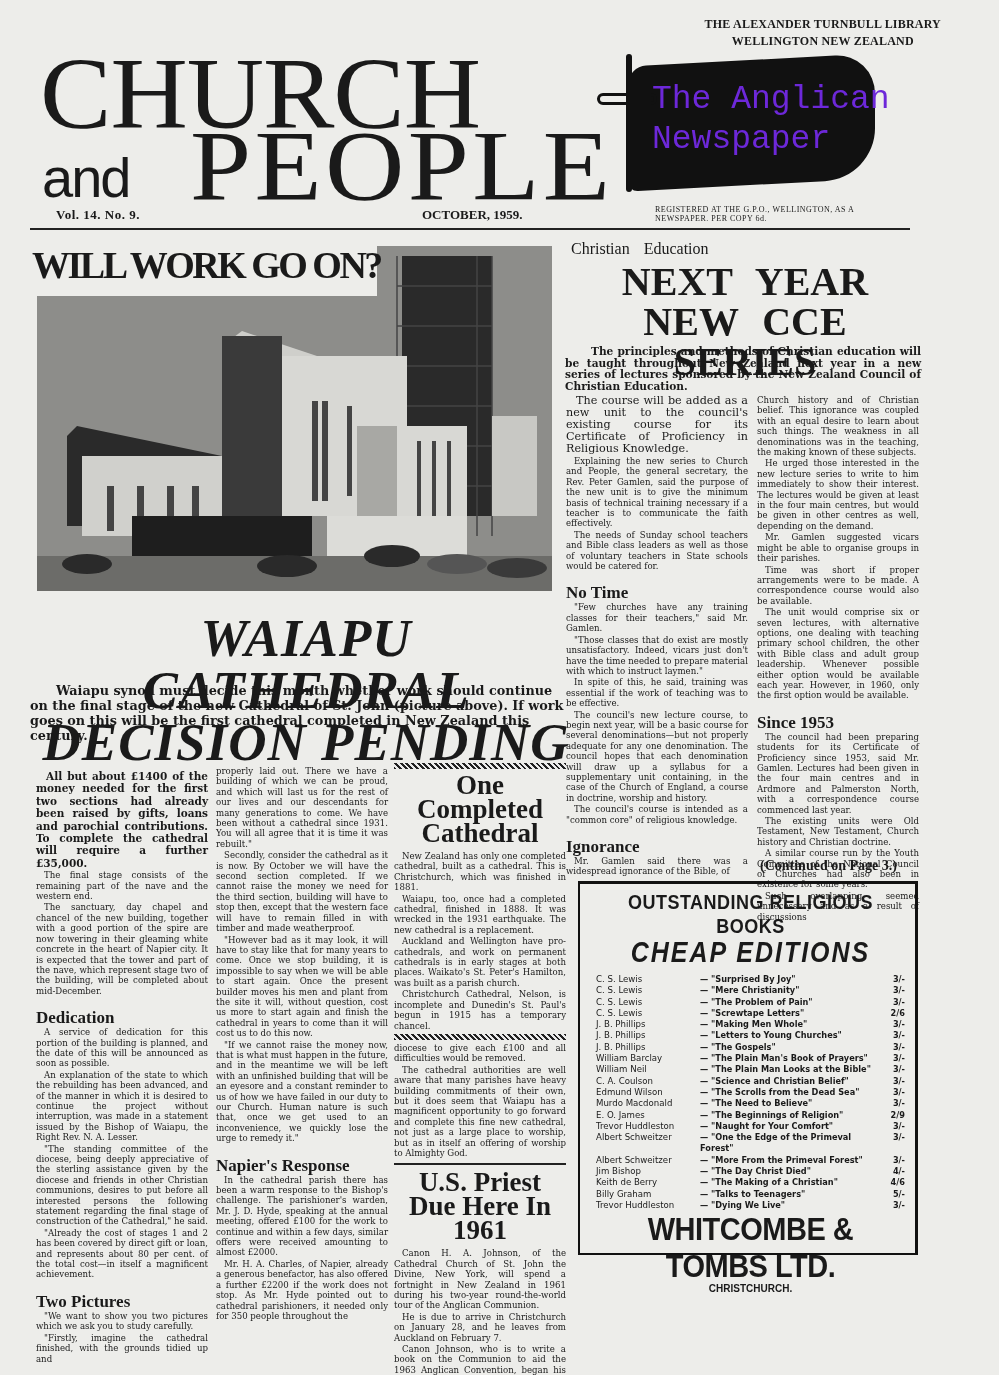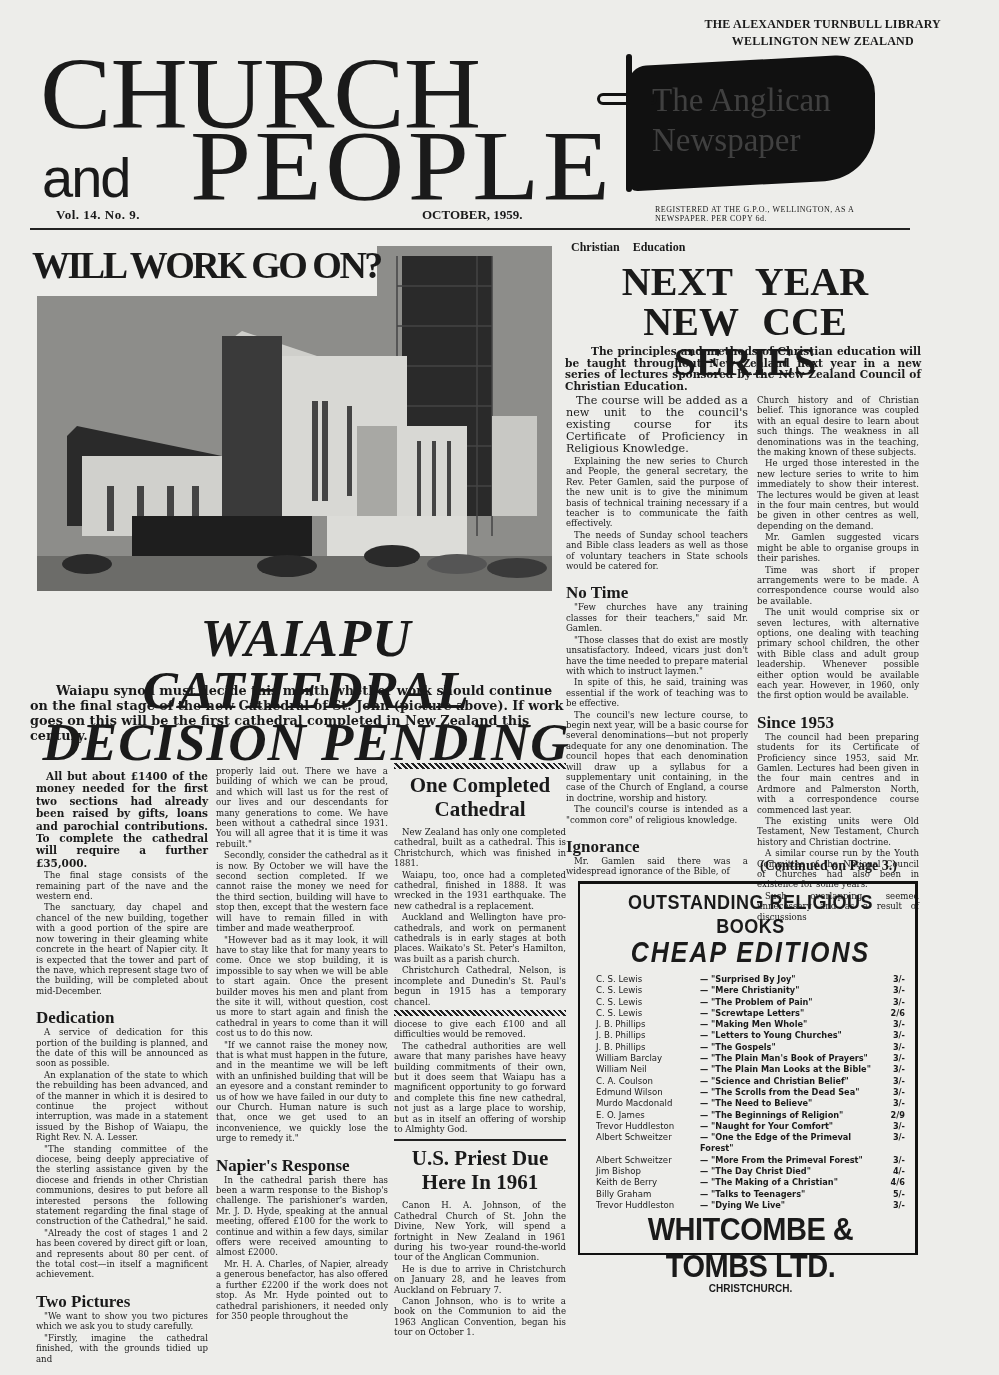--- a/index.html
+++ b/index.html
@@ -8,21 +8,21 @@
   .abs { position: absolute; }
 
   
   .stamp { right: 58px; top: 16px; text-align: center; font-family: "Liberation Serif", serif; font-weight: bold; font-size: 12px; line-height: 17px; letter-spacing: 0.2px; }
 
   
   .mast-church { left: 40px; top: 50px; font-family: "Liberation Serif", serif; font-size: 102px; line-height: 88px; letter-spacing: -1px; font-weight: normal; transform: scaleX(1.05); transform-origin: left; }
   .mast-and { left: 42px; top: 150px; font-family: "Liberation Sans", sans-serif; font-size: 56px; line-height: 56px; letter-spacing: -2px; }
   .mast-people { left: 190px; top: 125px; font-family: "Liberation Serif", serif; font-size: 100px; line-height: 82px; letter-spacing: 3px; transform: scaleX(1.1); transform-origin: left; }
   .logo-blob { left: 628px; top: 60px; width: 247px; height: 125px; background: #111; border-radius: 18px 40px 50px 10px; transform: skewY(-3deg); }
-  .logo-text { left: 652px; top: 80px; color: #404040; font-family: Liberation Serif, serif; font-size: 33px; line-height: 40px; }
+  .logo-text { left: 652px; top: 80px; color: #6d28d9; font-family: Liberation Mono, monospace; font-size: 33px; line-height: 40px; }
   .cross-v { left: 626px; top: 54px; width: 6px; height: 138px; background: #111; border-radius: 3px; }
   .cross-h { left: 597px; top: 93px; width: 60px; height: 12px; border: 3px solid #111; border-radius: 8px; background: transparent; }
 
   .vol { left: 56px; top: 207px; font-weight: bold; font-size: 13px; font-family: "Liberation Serif", serif; letter-spacing: 0.5px; }
   .date { left: 422px; top: 207px; font-weight: bold; font-size: 13px; font-family: "Liberation Serif", serif; }
   .reg { left: 655px; top: 205px; font-size: 8px; line-height: 9px; text-align: left; font-family: "Liberation Serif", serif; letter-spacing: 0.5px; }
   .mast-rule { left: 30px; top: 228px; width: 880px; height: 2px; background: #222; }
 
   
   .headline-photo { left: 32px; top: 245px; font-family: "Liberation Serif", serif; font-weight: bold; font-size: 38px; letter-spacing: -2.5px; line-height: 40px; }
@@ -34,26 +34,26 @@
   .dek { left: 30px; top: 683px; width: 540px; font-family: "DejaVu Serif", serif; font-weight: bold; font-size: 12.8px; line-height: 15px; text-indent: 26px; }
 
   
   .col { font-family: "DejaVu Serif", serif; font-size: 8.6px; line-height: 10.4px; text-align: justify; }
   .col p { text-indent: 8px; margin-bottom: 1px; }
   .col p.lead { font-size: 10.5px; line-height: 12.4px; font-weight: bold; text-indent: 10px; }
   .col h3 { font-family: "Liberation Serif", serif; font-size: 17px; line-height: 18px; font-weight: bold; margin: 13px 0 0; text-align: left; }
   .col1 { left: 36px; top: 770px; width: 172px; }
   .col2 { left: 216px; top: 766px; width: 172px; }
   .col3 { left: 394px; top: 760px; width: 172px; }
-  .col3 h2 { font-family: "Liberation Serif", serif; font-weight: bold; font-size: 21px; line-height: 24px; text-align: center; margin: 4px 0 6px; }
+  .col3 h2 { font-family: "Liberation Serif", serif; font-weight: bold; font-size: 27px; line-height: 24px; text-align: center; margin: 4px 0 6px; }
   .zigzag { height: 6px; background: repeating-linear-gradient(45deg, #222 0 2px, #ececec 2px 4px); margin: 3px 0; }
   .rule { height: 2px; background: #222; margin: 5px 0; }
 
   
-  .kicker { left: 571px; top: 240px; font-family: "Liberation Serif", serif; font-weight: bold; font-size: 12px; word-spacing: 10px; }
+  .kicker { left: 571px; top: 240px; font-family: "Liberation Serif", serif; font-weight: normal; font-size: 16px; word-spacing: 10px; }
   .cce { left: 565px; top: 262px; width: 360px; font-family: "Liberation Serif", serif; font-weight: bold; font-size: 40px; line-height: 40px; text-align: center; word-spacing: 14px; }
   .cce-lead { left: 565px; top: 346px; width: 356px; font-size: 10.6px; line-height: 11.5px; font-weight: bold; text-indent: 26px; text-align: justify; }
   .col4 { left: 566px; top: 395px; width: 182px; }
   .col5 { left: 757px; top: 395px; width: 162px; }
   .col4 p.lead { font-size: 11.2px; line-height: 12px; font-weight: normal; }
   .continued { left: 760px; top: 858px; font-family: "Liberation Serif", serif; font-weight: bold; font-size: 14px; }
 
   
   .ad { left: 578px; top: 881px; width: 340px; height: 374px; border: 2px solid #111; border-top-width: 3px; border-right-width: 3px; padding: 10px 10px 0 16px; }
   .ad-title { font-family: "Liberation Sans", sans-serif; font-weight: bold; font-size: 18px; text-align: center; letter-spacing: 0.5px; transform: scaleY(1.15); }

